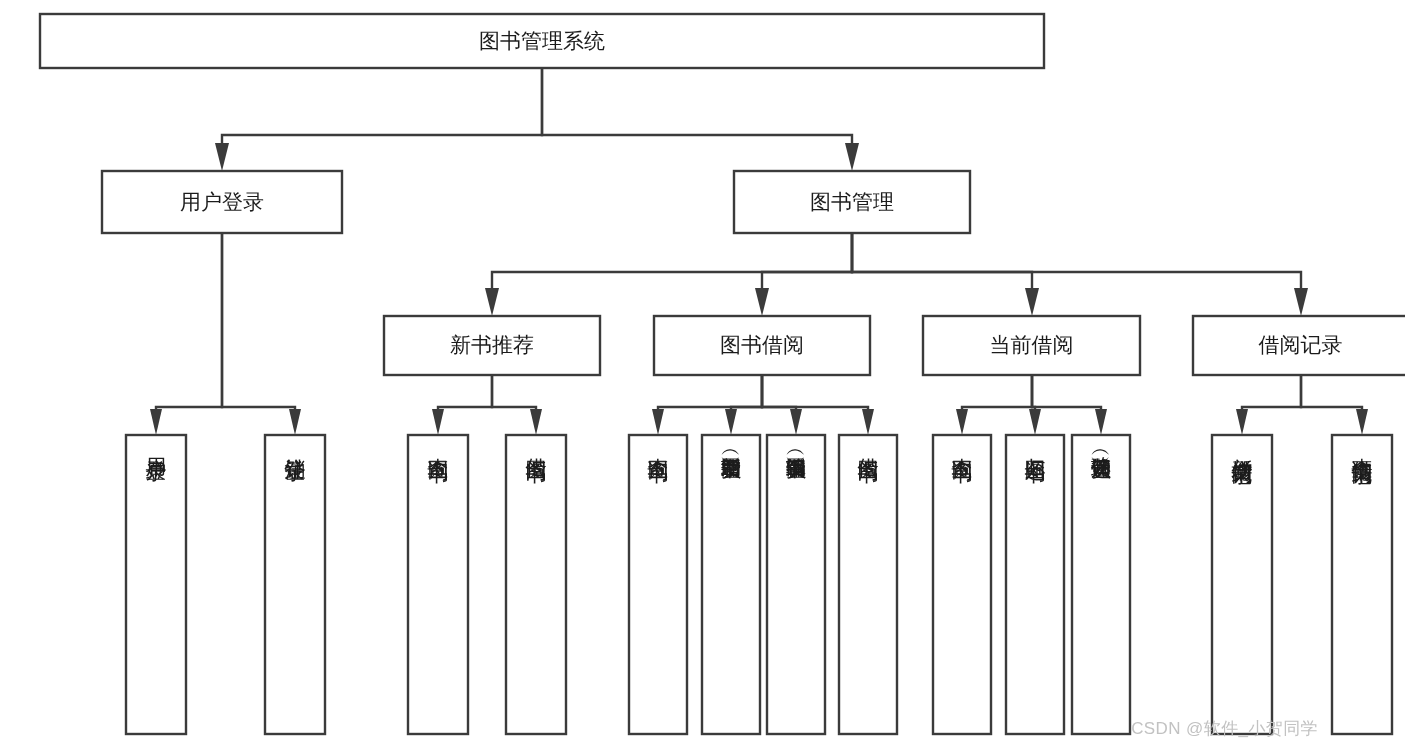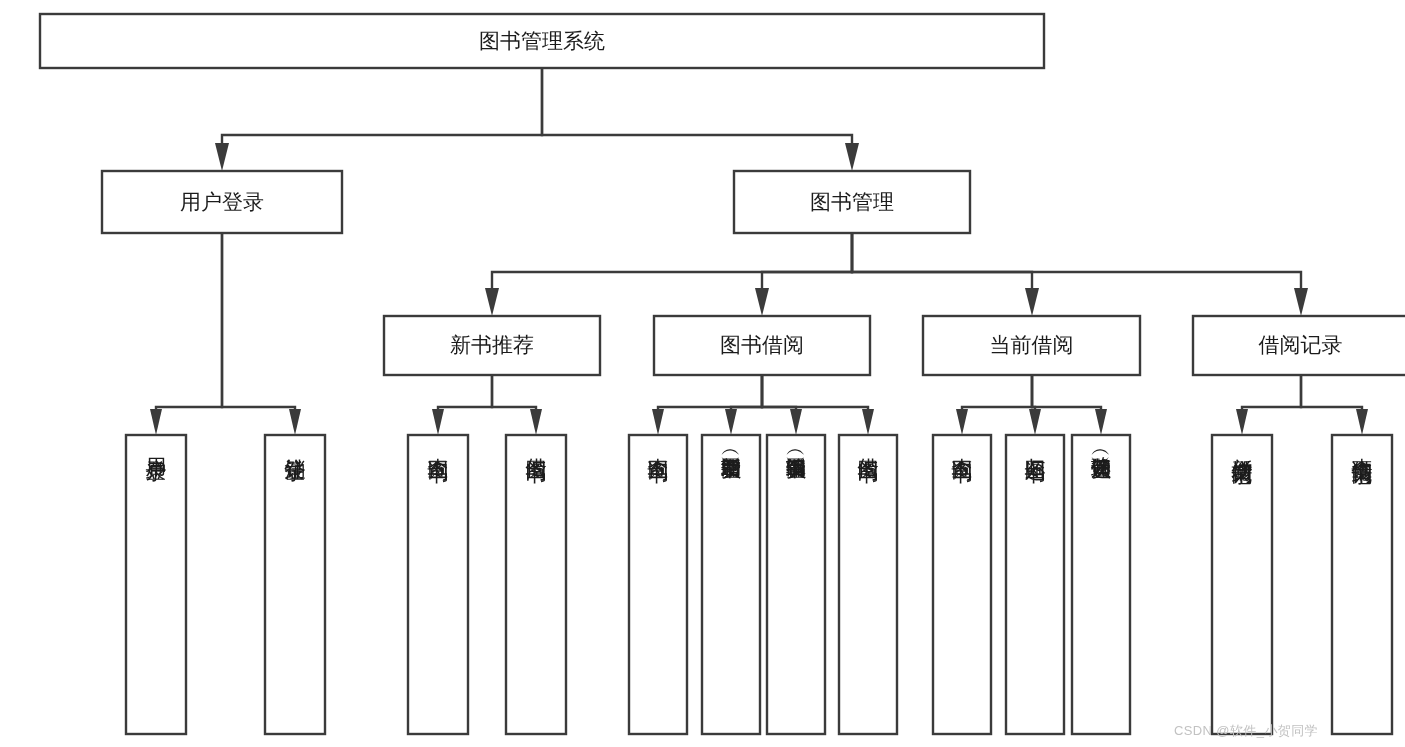--- a/index.html
+++ b/index.html
@@ -72,21 +72,21 @@
   }
   .leaf-label-v.tall {
     font-size: 20px;
     letter-spacing: 0.5px;
   }
   .watermark {
     position: absolute;
     right: 10px;
     bottom: 7px;
     font-family: "Liberation Sans", "DejaVu Sans", sans-serif;
-    font-size: 13px;
+    font-size: 17px;
     color: #c2c2c2;
     letter-spacing: 0.4px;
     white-space: nowrap;
     user-select: none;
   }
 </style>
 </head>
 <body>
 
 <div id="diagram-root">

